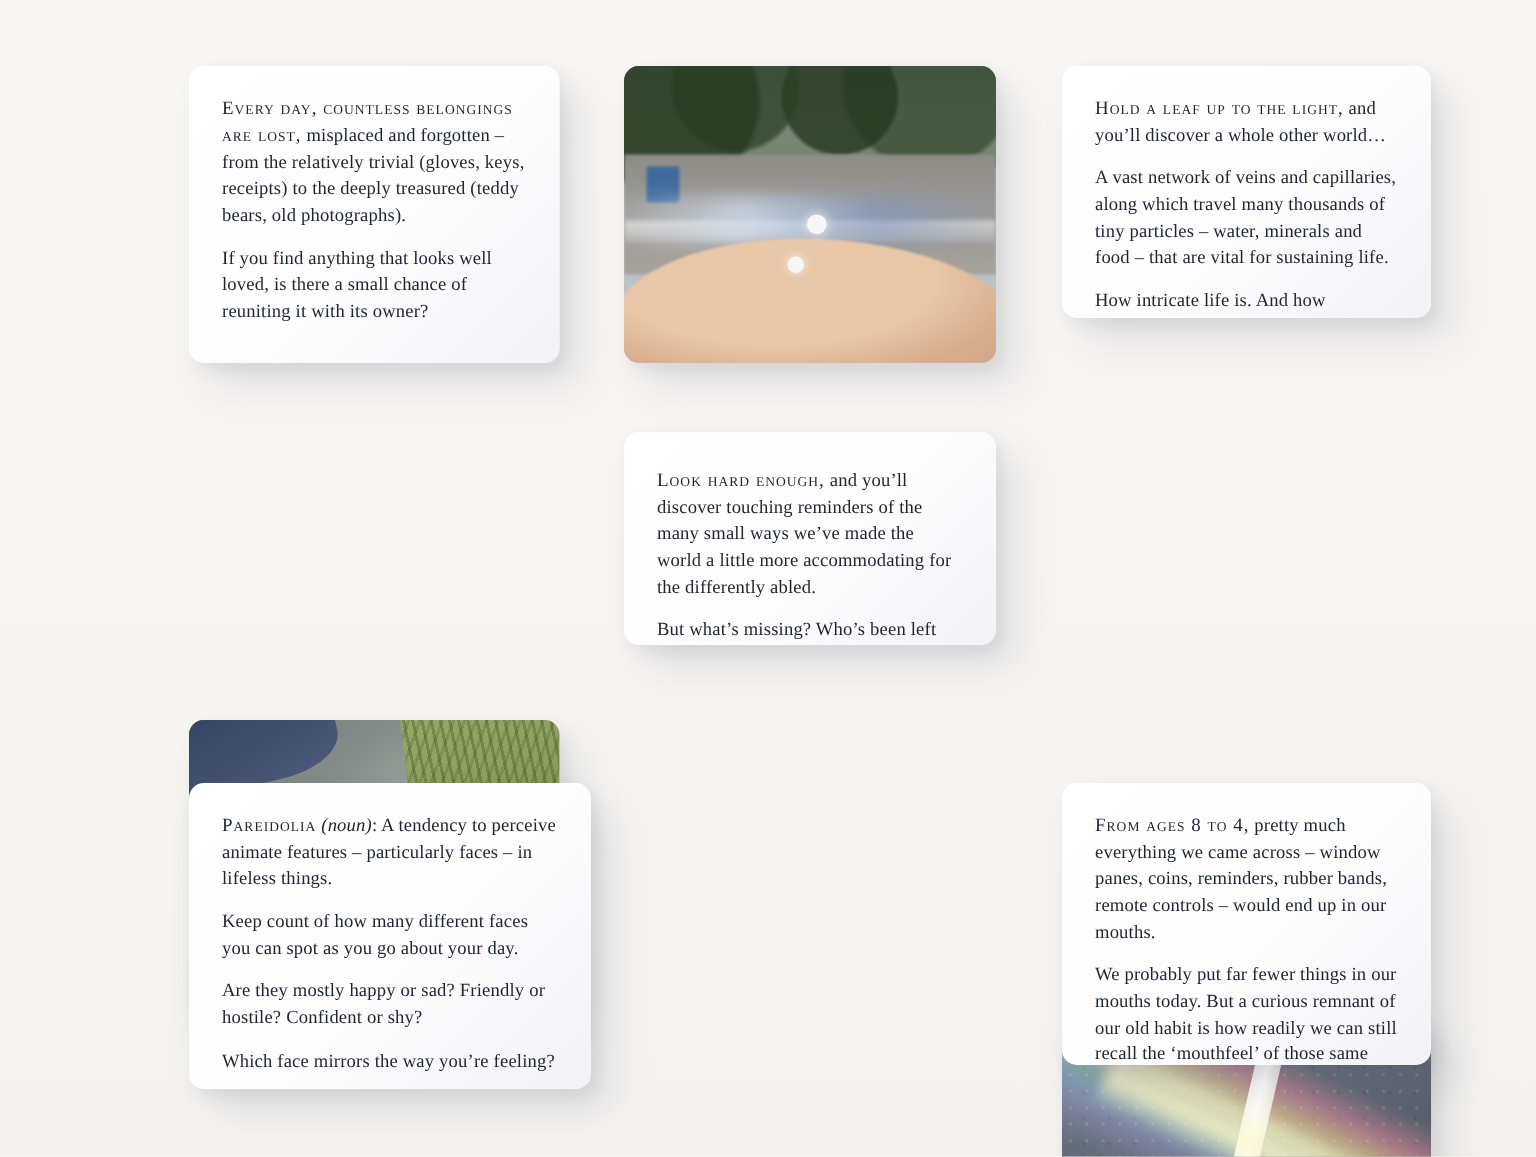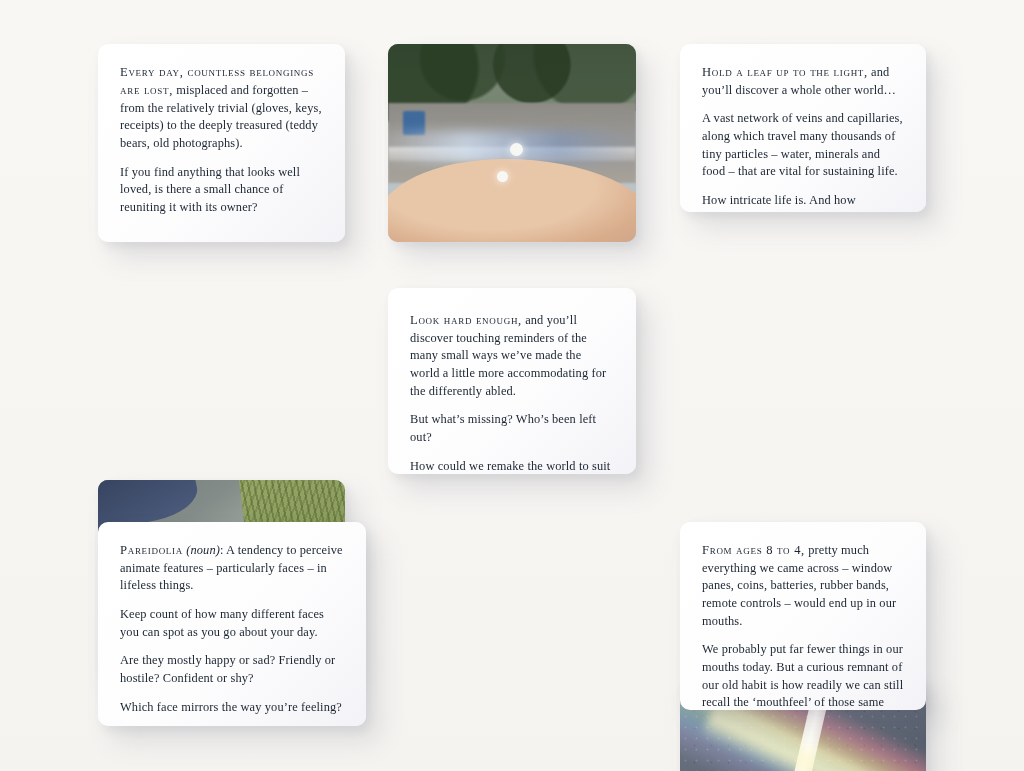--- a/index.html
+++ b/index.html
@@ -20,20 +20,21 @@
     height: 771px;
     background: linear-gradient(180deg,#f8f7f4 0%, #f6f5f2 60%, #f4f3f0 100%);
   }
   .card {
     position: absolute;
     border-radius: 10px;
     background: #fff;
     box-shadow: 14px 16px 26px rgba(110,110,130,0.16),
                 4px 5px 10px rgba(100,100,120,0.10);
     overflow: hidden;
+    margin-left: 28px;
   }
   .card.text {
     padding: 20px 22px 18px 22px;
     box-sizing: border-box;
     background: linear-gradient(135deg,#ffffff 0%, #fdfdfe 55%, #f3f2f6 100%);
   }
   .card.photo {
     background: #b9c3c8;
   }
   .para {
@@ -228,21 +229,21 @@
     <div class="jeans"></div>
     <div class="pinkmat"></div>
     <div class="whitemat"></div>
     <div class="foot"></div>
     <div class="toe t3"></div>
     <div class="toe t2"></div>
     <div class="toe t1"></div>
     <div class="nail"></div>
   </div>
 
-  <div class="card text" style="left:388px; top:288px; width:248px; height:186px;">
+  <div class="card text" style="left:388px; top:288px; width:248px; height:142px;">
     <div style="height:4px"></div>
     <p class="para"><span class="sc">Look hard enough,</span><span> and you’ll discover touching reminders of the many small ways we’ve made the world a little more accommodating for the differently abled.</span></p>
     <p class="para"><span>But what’s missing? Who’s been left out?</span></p>
     <p class="para"><span>How could we remake the world to suit them?</span></p>
   </div>
 
   <div class="card photo ph3" style="left:680px; top:282px; width:246px; height:198px;">
     <div class="asphalt"></div>
     <div class="speck"></div>
     <div class="line"></div>
@@ -251,18 +252,18 @@
   </div>
 
   <div class="card text" style="left:98px; top:522px; width:268px; height:204px;">
     <p class="para"><span class="sc">Pareidolia</span> <span class="ital">(noun)</span><span>: A tendency to perceive animate features – particularly faces – in lifeless things.</span></p>
     <p class="para"><span>Keep count of how many different faces you can spot as you go about your day.</span></p>
     <p class="para"><span>Are they mostly happy or sad? Friendly or hostile? Confident or shy?</span></p>
     <p class="para"><span>Which face mirrors the way you’re feeling?</span></p>
   </div>
 
   <div class="card text" style="left:680px; top:522px; width:246px; height:188px;">
-    <p class="para"><span class="sc">From ages 8 to 4,</span><span> pretty much everything we came across – window panes, coins, batteries, rubber bands, remote controls – would end up in our mouths.</span></p>
+    <p class="para"><span class="sc">From ages 8 to 4,</span><span> pretty much everything we came across – window panes, coins, reminders, rubber bands, remote controls – would end up in our mouths.</span></p>
     <p class="para"><span>We probably put far fewer things in our mouths today. But a curious remnant of our old habit is how readily we can still recall the ‘mouthfeel’ of those same items.</span></p>
 
   </div>
 
 </div>
 
 </body></html>

